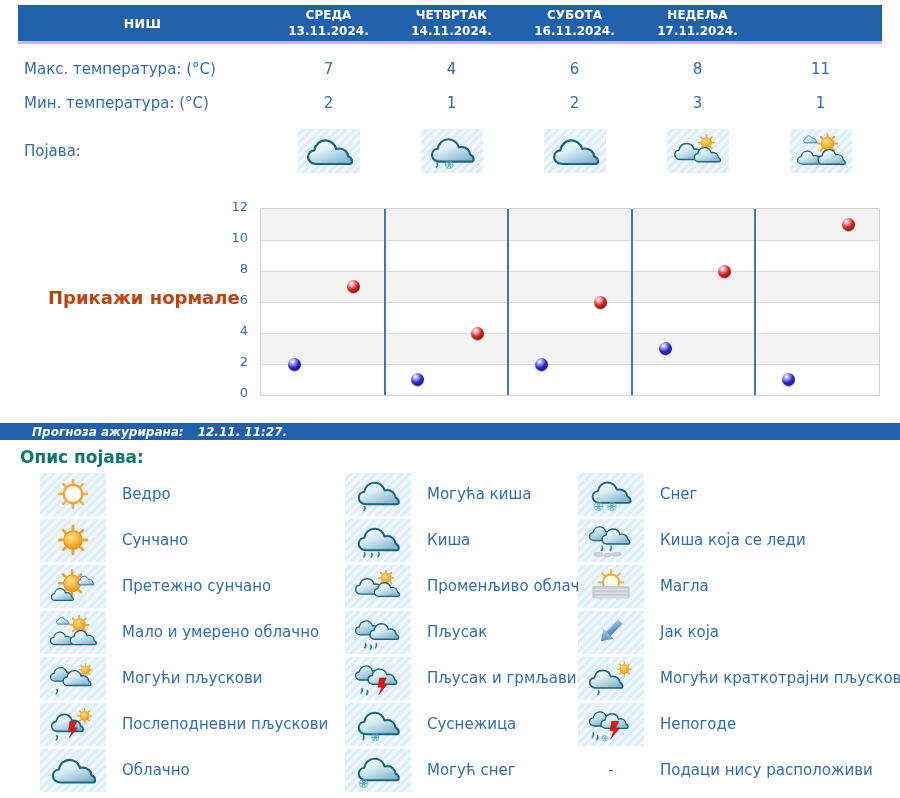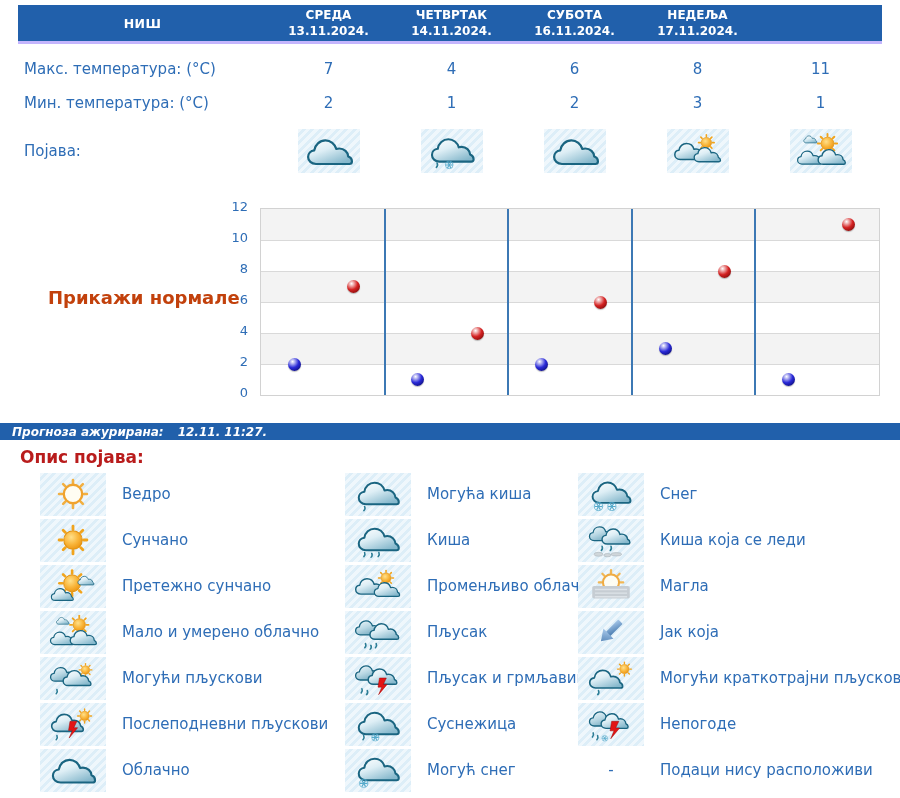--- a/index.html
+++ b/index.html
@@ -24,25 +24,25 @@
   .normals-link{position:absolute;left:48px;top:105px;color:#c2410c;font-weight:bold;font-size:18px;cursor:pointer;}
   .y-axis{position:absolute;left:218px;top:26px;width:36px;height:186px;}
   .ytick{position:absolute;right:6px;width:30px;text-align:right;color:#2e6db6;font-size:13px;}
   .plot{position:absolute;left:260px;top:26px;width:618px;height:186px;background:#fff;border:1px solid #d2d2d2;}
   .band{position:absolute;left:0;width:100%;background:#f3f3f3;z-index:0;}
   .hline{position:absolute;left:0;width:100%;height:1px;background:#d9d9d9;z-index:1;}
   .vline{position:absolute;top:0;width:2px;height:100%;background:#3c78b4;z-index:2;}
   .dot{position:absolute;width:13px;height:13px;border-radius:50%;z-index:3;box-shadow:0 1px 1px rgba(0,0,0,.25);}
 
   
-  .status-bar{margin-top:3px;width:900px;height:17px;background:#2160ab;color:#fff;font-size:12px;font-style:italic;font-weight:bold;display:flex;align-items:center;padding-left:12px;box-sizing:border-box;}
+  .status-bar{margin-top:3px;width:900px;height:17px;background:#2160ab;color:#fff;font-size:12px;font-style:italic;font-weight:bold;display:flex;align-items:center;padding-left:32px;box-sizing:border-box;}
   .status-bar .val{margin-left:14px;}
 
   
-  .legend-title{margin:7px 0 0 20px;color:#b91c1c;font-weight:bold;font-size:17px;height:22px;}
+  .legend-title{margin:7px 0 0 20px;color:#0f766e;font-weight:bold;font-size:17px;height:22px;}
   .legend-grid{position:relative;height:325px;margin-top:2px;}
   .lg-col{position:absolute;top:0;}
   .lg-col.c1{left:40px;}
   .lg-col.c2{left:345px;}
   .lg-col.c3{left:578px;}
   .lg-row{height:46px;display:flex;align-items:center;}
   .lbox{width:66px;height:43px;display:flex;align-items:center;justify-content:center;flex:none;
         background:repeating-linear-gradient(135deg,#eff7fc 0px,#eff7fc 3px,#ddeef8 3px,#ddeef8 6px);}
   .lg-label{margin-left:16px;color:#2e6db6;font-size:15px;white-space:nowrap;}
   .dash-cell{width:66px;text-align:center;color:#2e6db6;font-size:15px;flex:none;}

